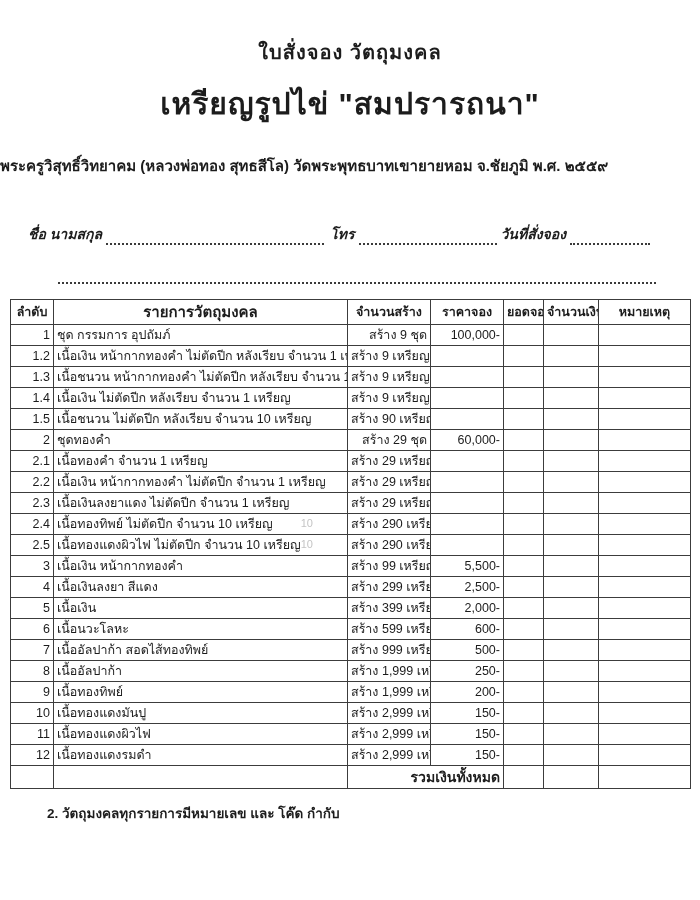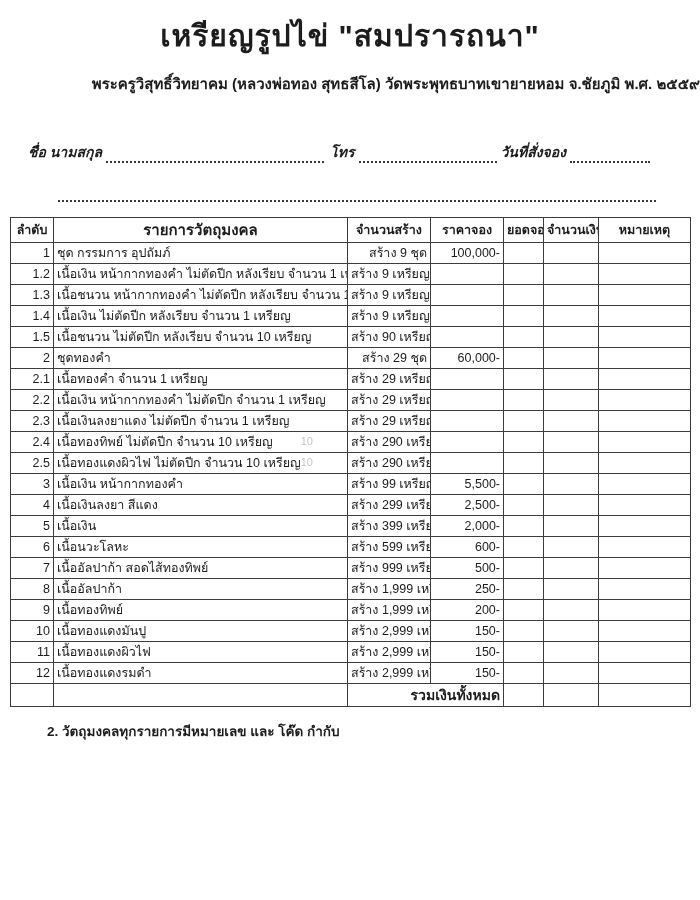--- a/index.html
+++ b/index.html
@@ -4,21 +4,21 @@
 <style>
   html,body{margin:0;padding:0;background:#fff;}
   .page{
     position:relative;width:700px;height:900px;background:#ffffff;
     font-family:"Liberation Sans","DejaVu Sans",sans-serif;color:#1c1c1c;
     overflow:hidden;
   }
   
   .title1{margin:36px 0 0 0;text-align:center;font-size:20px;font-weight:bold;letter-spacing:1px;}
   .title2{margin:12px 0 0 0;text-align:center;font-size:30px;font-weight:bold;letter-spacing:1px;}
-  .title3{margin:13px 0 0 0;text-align:right;font-size:15px;font-weight:bold;}
+  .title3{margin:27px 0 0 0;text-align:left;font-size:15px;font-weight:bold;}
   
   .form-area{margin:47px 50px 0 28px;font-size:14px;font-style:italic;}
   .form-line{display:flex;align-items:flex-end;height:20px;}
   .form-line .lbl{white-space:nowrap;padding-right:4px;font-weight:bold;}
   .dots{border-bottom:2px dotted #3a3a3a;height:15px;}
   .d-flex1{flex:1;}
   .phone-dots{width:138px;}
   .date-dots{width:80px;}
   .line2{margin-top:15px;margin-left:-8px;}
   .line3{margin-top:19px;margin-left:30px;margin-right:-6px;}
@@ -39,20 +39,21 @@
   td.total-cell{font-weight:bold;font-size:14px;text-align:right;padding-right:12px;}
   
   .note1{margin:13px 0 0 14px;font-size:13.5px;font-weight:bold;}
   .note2{margin:13px 0 0 47px;font-size:13.5px;font-weight:bold;}
 </style>
 </head>
 <body>
 
 <div class="page">
 
+  <div class="title1">ใบสั่งจอง วัตถุมงคล</div>
   <div class="title2">เหรียญรูปไข่ "สมปรารถนา"</div>
   <div class="title3">พระครูวิสุทธิ์วิทยาคม (หลวงพ่อทอง สุทธสีโล) วัดพระพุทธบาทเขายายหอม  จ.ชัยภูมิ พ.ศ. ๒๕๕๙</div>
 
   <div class="form-area">
     <div class="form-line">
       <span class="lbl">ชื่อ นามสกุล</span>
       <span class="dots d-flex1"></span>
       <span class="lbl" style="padding-left:6px;">โทร</span>
       <span class="dots phone-dots"></span>
       <span class="lbl" style="padding-left:4px;">วันที่สั่งจอง</span>

